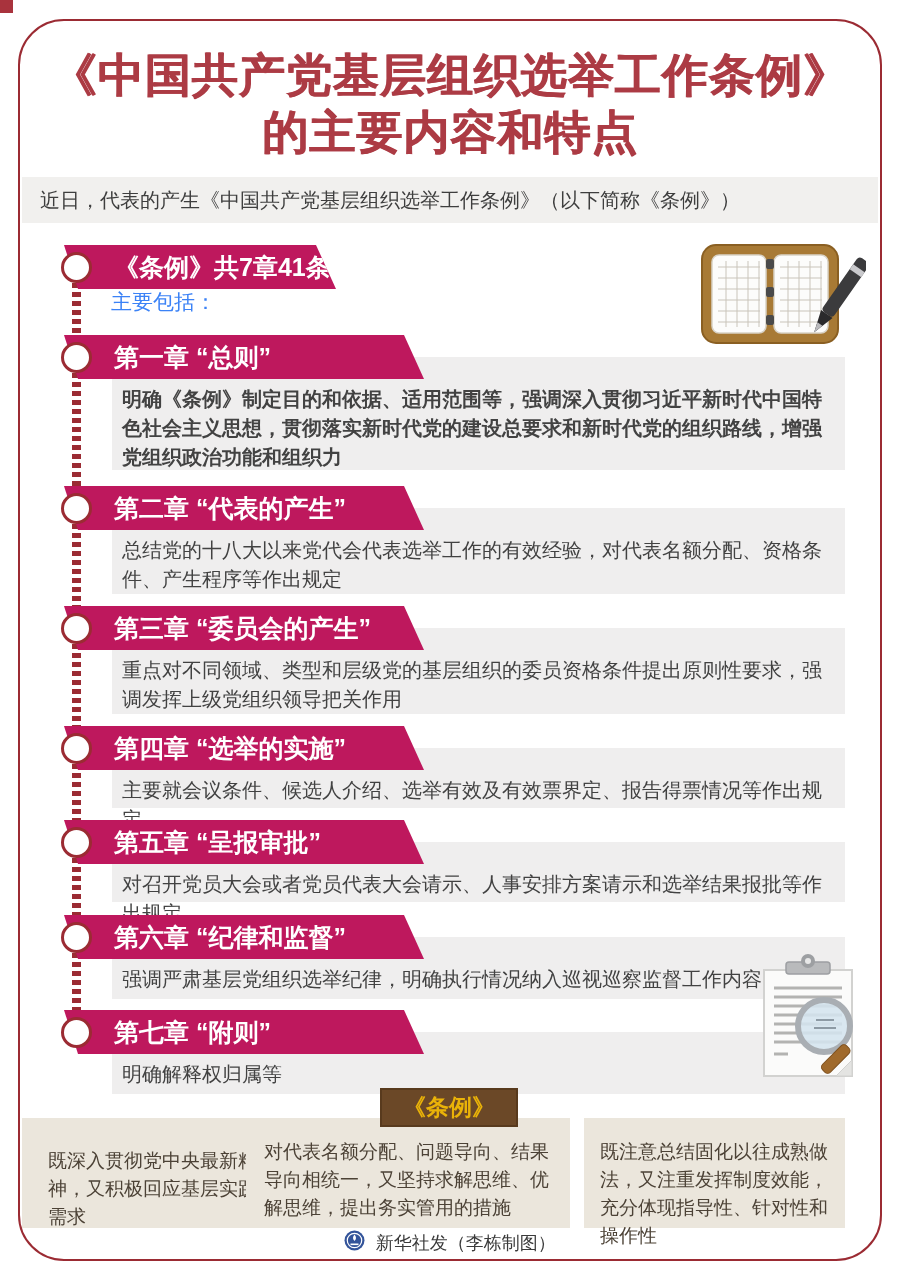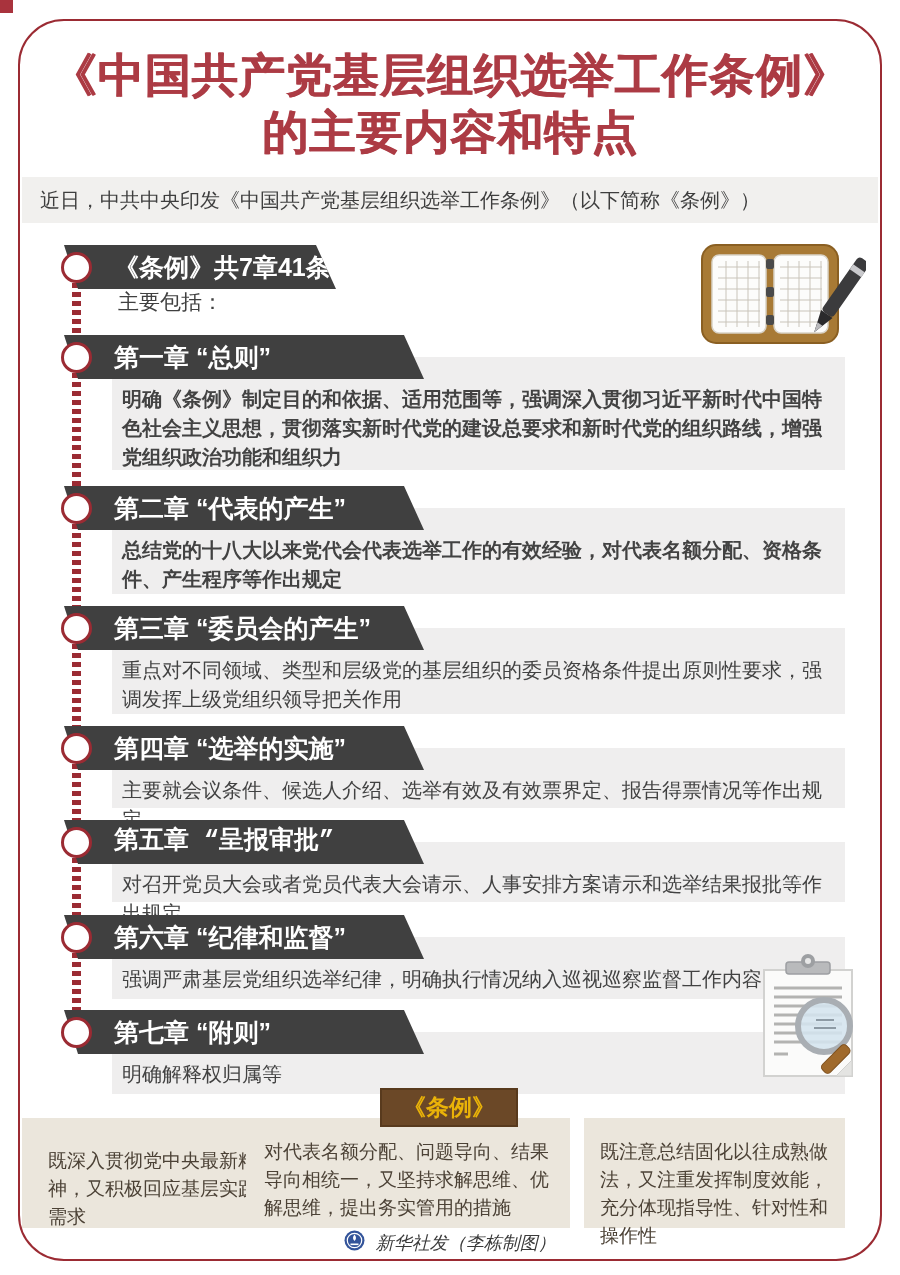--- a/index.html
+++ b/index.html
@@ -12,74 +12,74 @@
   .title{position:absolute;left:0;top:47px;width:900px;text-align:center;
          color:#ac3b44;font-weight:900;font-size:46px;line-height:57px;letter-spacing:1px;
          text-shadow:1px 0 0 #ac3b44;}
   .intro-bar{position:absolute;left:22px;top:177px;width:856px;height:46px;background:#f1f0ee;}
   .intro-bar .txt{position:absolute;left:18px;top:0;line-height:46px;font-size:20px;color:#3e3e3e;}
   
   .dash{position:absolute;left:72px;width:9px;z-index:1;
         background:repeating-linear-gradient(to bottom,#9b2b33 0 5px,rgba(0,0,0,0) 5px 9px);}
   .circle{position:absolute;left:61px;width:31px;height:31px;background:#ffffff;
           border:3px solid #9b2b33;border-radius:50%;box-sizing:border-box;z-index:5;}
-  .banner{position:absolute;left:64px;height:44px;background:#404040;z-index:3;
+  .banner{position:absolute;left:64px;height:44px;background:#be185d;z-index:3;
           clip-path:polygon(0 0,calc(100% - 20px) 0,100% 100%,14px 100%);
           color:#ffffff;font-size:25px;font-weight:bold;line-height:44px;
           padding-left:50px;box-sizing:border-box;white-space:nowrap;}
   .bnr1{top:245px;width:272px;}
   .bnr2{top:335px;width:360px;}
   .bnr3{top:486px;width:360px;}
   .bnr4{top:606px;width:360px;}
   .bnr5{top:726px;width:360px;}
-  .bnr6{top:820px;width:360px;font-family:Liberation Mono, monospace;}
+  .bnr6{top:820px;width:360px;}
   .bnr7{top:915px;width:360px;}
   .bnr8{top:1010px;width:360px;}
   .graybox{position:absolute;left:112px;width:733px;background:#efeeee;z-index:2;
            box-sizing:border-box;padding:28px 14px 0 10px;
            font-size:20px;line-height:29px;color:#424242;}
   .gb2{top:357px;height:113px;font-weight:bold;}
-  .gb3{top:508px;height:86px;font-weight:bold;}
+  .gb3{top:508px;height:86px;}
   .gb4{top:628px;height:86px;}
   .gb5{top:748px;height:60px;}
   .gb6{top:842px;height:60px;}
   .gb7{top:937px;height:62px;}
   .gb8{top:1032px;height:62px;}
-  .plain-body{position:absolute;left:118px;top:288px;font-size:21px;color:#404040;z-index:2;}
+  .plain-body{position:absolute;left:111px;top:288px;font-size:21px;color:#3b82f6;z-index:2;}
   
   .icon-notebook{position:absolute;left:696px;top:241px;z-index:6;}
   .icon-clipboard{position:absolute;left:756px;top:950px;z-index:6;}
   
   .tiao-box{position:absolute;left:380px;top:1088px;width:138px;height:39px;z-index:8;
             background:#6b4827;border:2px solid #583a1d;box-sizing:border-box;
             color:#eab308;font-size:23px;font-weight:bold;text-align:center;line-height:35px;}
   .bpoint{position:absolute;top:1118px;height:110px;background:#ebe6dc;z-index:6;
           box-sizing:border-box;font-size:19px;line-height:28px;color:#4c4236;}
   .bp1{left:22px;width:249px;padding:29px 14px 16px 26px;}
   .bp2{left:246px;width:324px;padding:20px 14px 0 18px;}
   .bp3{left:584px;width:261px;padding:20px 4px 0 16px;}
   
   .footer{position:absolute;left:0;top:1230px;width:900px;text-align:center;z-index:4;}
   .footer .logo{display:inline-block;vertical-align:middle;margin-right:6px;}
-  .footer .credit{display:inline-block;vertical-align:middle;font-size:18px;color:#3a3a3a;font-style:italic;}
+  .footer .credit{display:inline-block;vertical-align:middle;font-size:18px;color:#3a3a3a;}
 </style>
 </head>
 <body>
 
 <div class="page">
 
   <div class="corner-square"></div>
   <div class="frame"></div>
 
   <div class="title">
     <div>《中国共产党基层组织选举工作条例》</div>
     <div>的主要内容和特点</div>
   </div>
   <div class="intro-bar">
-    <div class="txt">近日，中共中央印发《中国共产党基层组织选举工作条例》（以下简称《条例》）</div>
+    <div class="txt">近日，代表的产生《中国共产党基层组织选举工作条例》（以下简称《条例》）</div>
   </div>
 
   <div class="dash" style="top:283px;height:58px;"></div>
   <div class="dash" style="top:373px;height:119px;"></div>
   <div class="dash" style="top:524px;height:88px;"></div>
   <div class="dash" style="top:644px;height:88px;"></div>
   <div class="dash" style="top:764px;height:62px;"></div>
   <div class="dash" style="top:858px;height:63px;"></div>
   <div class="dash" style="top:953px;height:63px;"></div>
 

